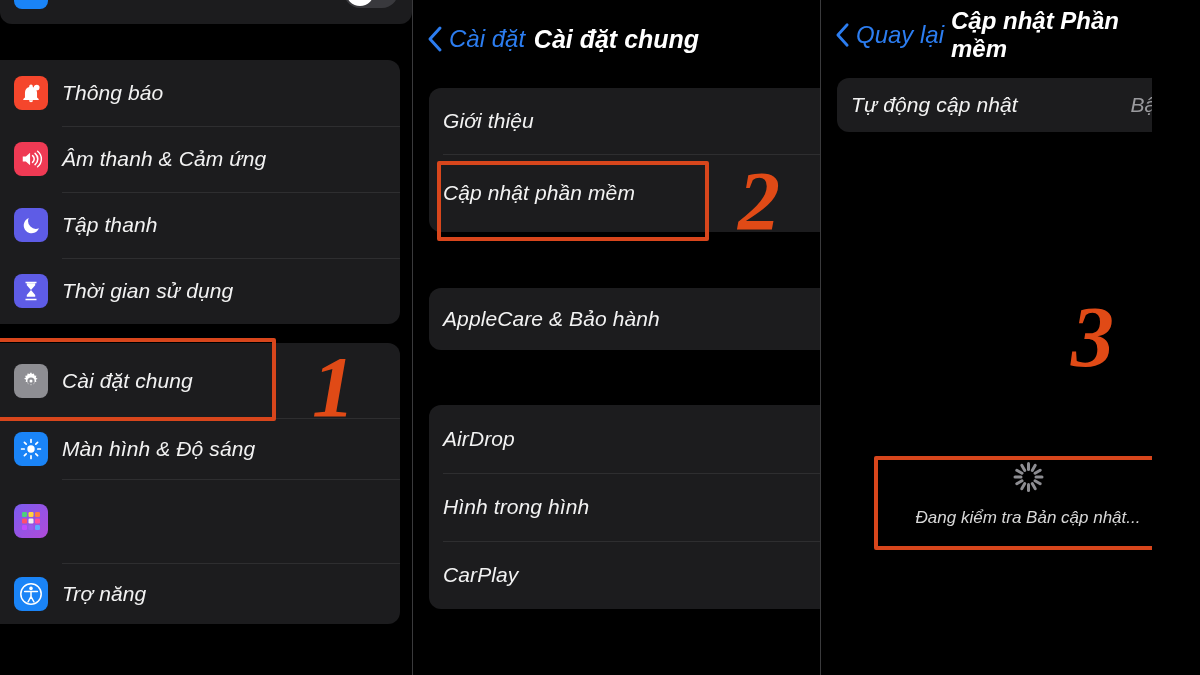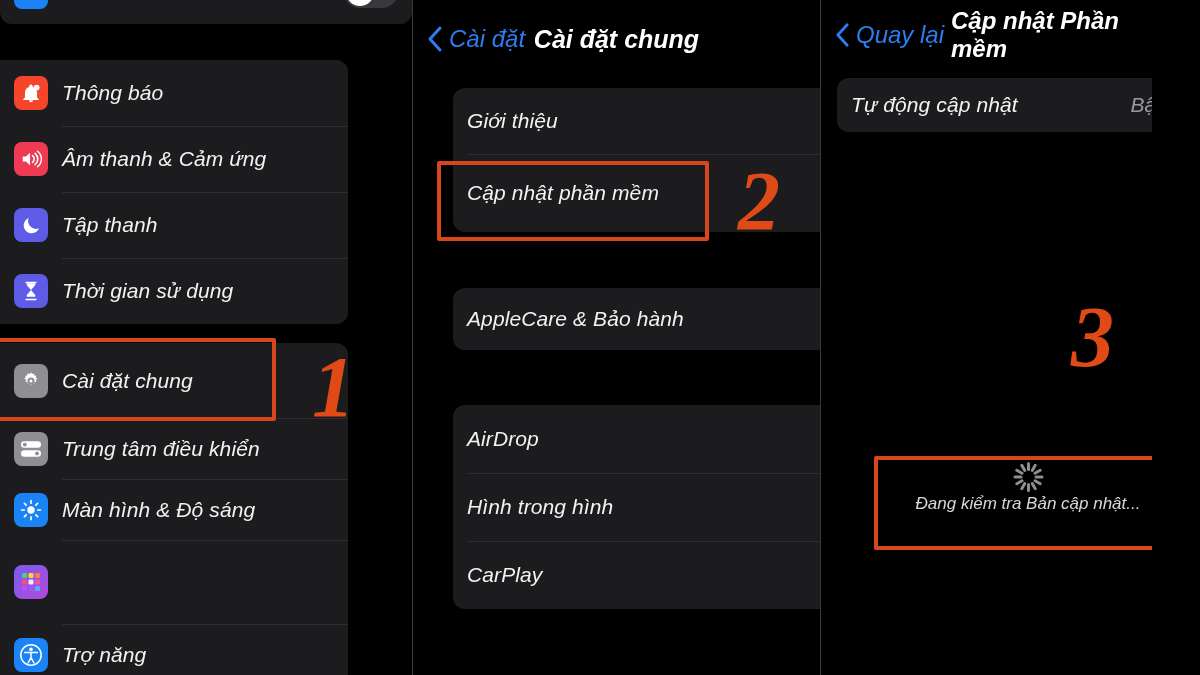--- a/index.html
+++ b/index.html
@@ -52,51 +52,51 @@
     margin-left:auto; width:54px; height:32px; border-radius:16px;
     background:#39393d; position:relative; flex:0 0 54px;
   }
   .toggle .knob{
     position:absolute; top:2px; left:2px; width:28px; height:28px;
     border-radius:50%; background:#fff;
   }
   #left-card-a{ position:absolute; top:60px; left:0; width:412px; }
   #left-card-b{ position:absolute; top:343px; left:0; width:412px; }
   #left-card-a .card, #left-card-b .card{
-    border-radius:0 12px 12px 0; width:348px;
+    border-radius:0 12px 12px 0; width:400px;
   }
 
   
   .navbar{ position:relative; height:78px; }
   .nav-back{
     position:absolute; left:14px; top:50%; transform:translateY(-50%);
     display:flex; align-items:center; gap:6px; cursor:pointer;
   }
   .nav-back .chev{ display:block; }
   .nav-back-label{ color:#2c7df0; font-size:24px; }
   .nav-title{
     position:absolute; left:0; right:0; top:50%; transform:translateY(-50%);
     text-align:center; color:#fff; font-size:25px; font-weight:bold;
   }
   #mid-card-1{ position:absolute; top:88px;  left:16px; right:-14px; }
   #mid-card-2{ position:absolute; top:288px; left:16px; right:-14px; }
   #mid-card-3{ position:absolute; top:405px; left:16px; right:-14px; }
-  #mid-card-1 .card,#mid-card-2 .card,#mid-card-3 .card{ border-radius:12px;margin-left:24px; }
+  #mid-card-1 .card,#mid-card-2 .card,#mid-card-3 .card{ border-radius:12px; }
 
   
   #right-nav{ position:relative; height:70px; }
   #right-nav .nav-title{ text-align:left; left:130px; font-size:24px; }
   #right-card{ position:absolute; top:78px; left:16px; right:-24px; }
   #right-card .card{ border-radius:12px; }
   #right-card .row{ min-height:54px; }
 
   
   #checking{
     position:absolute; left:56px; top:462px; width:302px;
-    display:flex; flex-direction:column; align-items:center; gap:2px;
+    display:flex; flex-direction:column; align-items:center; gap:16px;
   }
   .spinner{ width:30px; height:30px; position:relative; }
   .spinner i{
     position:absolute; left:13.5px; top:0; width:3px; height:9px;
     border-radius:2px; background:#8d8d92; transform-origin:1.5px 15px;
   }
   .checking-text{ color:#d8d8d8; font-size:17px; }
 
   
   .hl{
@@ -179,31 +179,20 @@
       <div class="card">
         <div class="row" style="min-height:75px">
           <span class="appicon" style="background:#8e8e93">
             <svg width="24" height="24" viewBox="0 0 24 24" fill="#fff">
               <path d="M12 3.2 13 5l2-.6.4 2 2 .4-.6 2 1.8 1-1.8 1 .6 2-2 .4-.4 2-2-.6-1 1.8-1-1.8-2 .6-.4-2-2-.4.6-2L5 9.8l1.8-1L6.2 6.8l2-.4L8.6 4.4l2 .6z"></path>
               <circle cx="12" cy="12" r="3.6" fill="#8e8e93"></circle>
               <circle cx="12" cy="12" r="1.5" fill="#fff"></circle>
             </svg>
           </span>
           <span class="row-label">Cài đặt chung</span>
-        </div>
-        <div class="row" style="min-height:61px">
-          <span class="appicon" style="background:#8e8e93">
-            <svg width="24" height="20" viewBox="0 0 26 22" fill="none">
-              <rect x="2" y="2.5" width="22" height="7.2" rx="3.6" fill="#fff"></rect>
-              <circle cx="6.2" cy="6.1" r="2.1" fill="#8e8e93"></circle>
-              <rect x="2" y="12.3" width="22" height="7.2" rx="3.6" fill="#fff"></rect>
-              <circle cx="19.6" cy="15.9" r="2.1" fill="#8e8e93"></circle>
-            </svg>
-          </span>
-          <span class="row-label">Trung tâm điều khiển</span>
         </div>
         <div class="row" style="min-height:61px">
           <span class="appicon" style="background:#1a84f7">
             <svg width="24" height="24" viewBox="0 0 24 24" fill="none" stroke="#fff" stroke-width="1.7" stroke-linecap="round">
               <circle cx="12" cy="12" r="3.7" fill="#fff" stroke="none"></circle>
               <path d="M12 2.6v2.6M12 18.8v2.6M2.6 12h2.6M18.8 12h2.6M5.4 5.4l1.8 1.8M16.8 16.8l1.8 1.8M18.6 5.4l-1.8 1.8M7.2 16.8l-1.8 1.8"></path>
             </svg>
           </span>
           <span class="row-label">Màn hình &amp; Độ sáng</span>
         </div>

